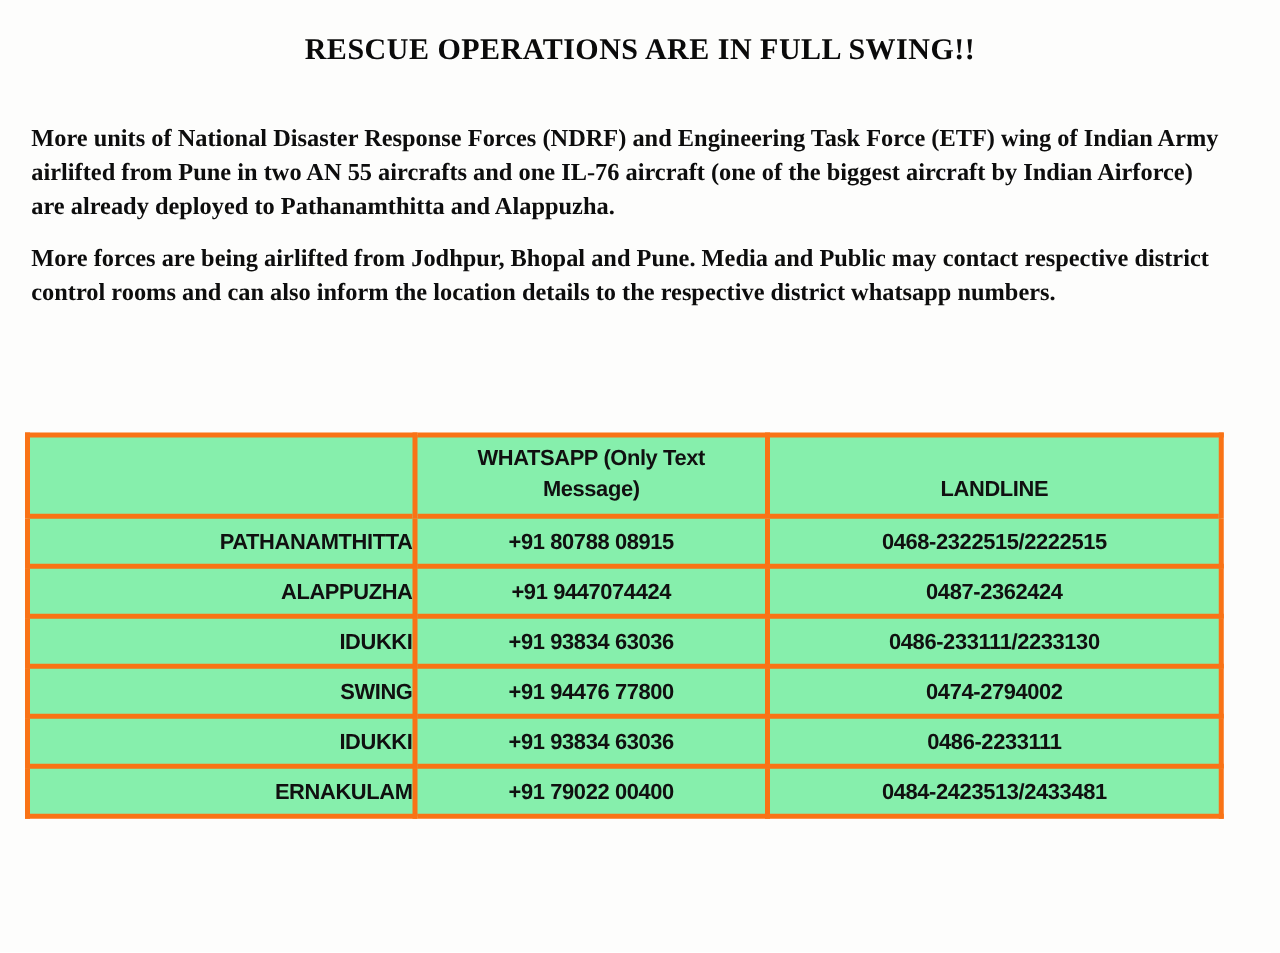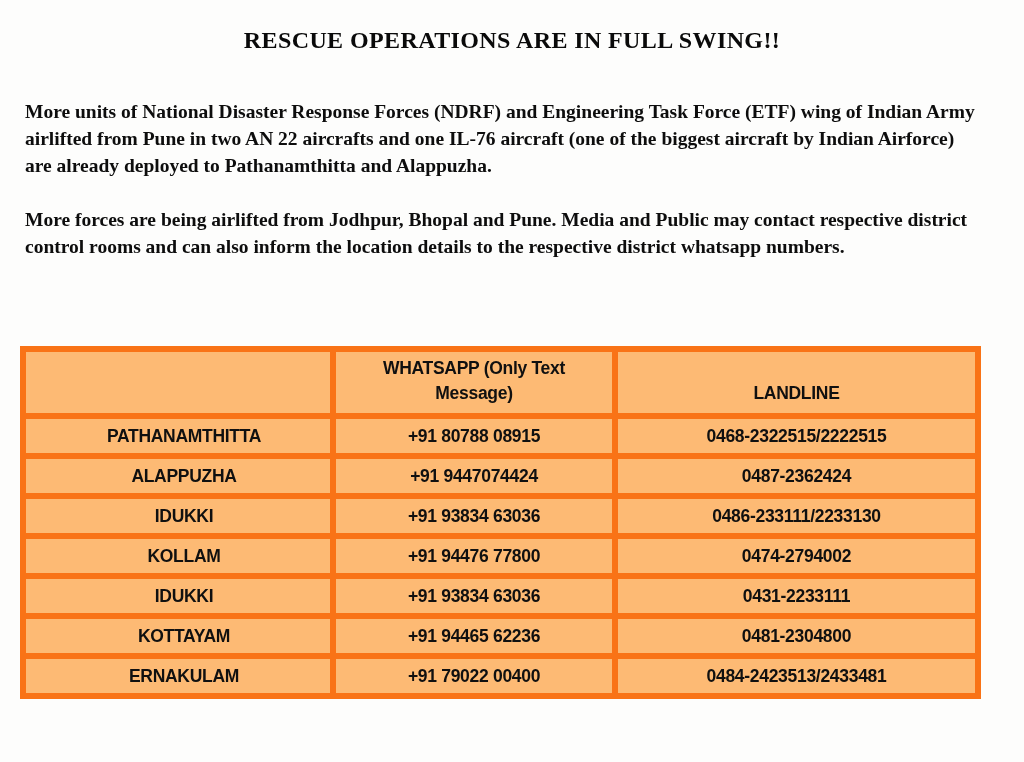--- a/index.html
+++ b/index.html
@@ -30,78 +30,78 @@
     left: 25px;
     width: 952px;
     font-family: "Liberation Serif", serif;
     font-weight: bold;
     font-size: 19.5px;
     line-height: 27px;
     color: #0d0d0d;
     text-align: left;
   }
   .para-1 { top: 98px; }
-  .para-2 { top: 206px; }
+  .para-2 { top: 194px; }
 
   .contact-table {
     position: absolute;
     top: 346px;
     left: 20px;
     width: 955px;
     border-collapse: collapse;
     table-layout: fixed;
     font-family: "Liberation Sans", sans-serif;
     font-weight: bold;
     font-size: 17.5px;
     letter-spacing: -0.3px;
     color: #101010;
     border: 3px solid #000;
   }
   .contact-table col.c1 { width: 310px; }
   .contact-table col.c2 { width: 282px; }
   .contact-table col.c3 { width: 363px; }
   .contact-table th, .contact-table td {
-    border: 6px solid #f97316;
-    background: #fdba74;
+    border: 4px solid #f97316;
+    background: #86efac;
   }
   .contact-table thead th {
     height: 55px;
     vertical-align: bottom;
     text-align: center;
     padding: 4px 10px 7px 10px;
     font-size: 17.5px;
     line-height: 25px;
     border-bottom: 3px solid #000;
   }
   .contact-table thead th .hdr-wrap {
     display: inline-block;
     max-width: 215px;
   }
   .contact-table tbody td {
     height: 40px;
     vertical-align: middle;
   }
   .contact-table td.district {
-    text-align: center;
+    text-align: right;
     padding-left: 12px;
   }
   .contact-table td.whatsapp,
   .contact-table td.landline {
     text-align: center;
     margin-left: 29px;
   }
 </style>
 </head>
 <body>
 
 <div class="doc">
 
   <div class="title">RESCUE OPERATIONS ARE IN FULL SWING!!</div>
 
-  <div class="para para-1">More units of National Disaster Response Forces (NDRF) and Engineering Task Force (ETF) wing of Indian Army airlifted from Pune in two AN 22 aircrafts and one IL-76 aircraft (one of the biggest aircraft by Indian Airforce) are already deployed to Pathanamthitta and Alappuzha.</div>
+  <div class="para para-1">More units of National Disaster Response Forces (NDRF) and Engineering Task Force (ETF) wing of Indian Army airlifted from Pune in two AN 55 aircrafts and one IL-76 aircraft (one of the biggest aircraft by Indian Airforce) are already deployed to Pathanamthitta and Alappuzha.</div>
 
   <div class="para para-2">More forces are being airlifted from Jodhpur, Bhopal and Pune. Media and Public may contact respective district control rooms and can also inform the location details to the respective district whatsapp numbers.</div>
 
   <table class="contact-table">
     <colgroup>
       <col class="c1">
         <col class="c2">
         <col class="c3">
     </colgroup>
     <thead>
@@ -123,33 +123,28 @@
         <td class="district">ALAPPUZHA</td>
         <td class="whatsapp">+91 9447074424</td>
         <td class="landline">0487-2362424</td>
       </tr>
       <tr>
         <td class="district">IDUKKI</td>
         <td class="whatsapp">+91 93834 63036</td>
         <td class="landline">0486-233111/2233130</td>
       </tr>
       <tr>
-        <td class="district">KOLLAM</td>
+        <td class="district">SWING</td>
         <td class="whatsapp">+91 94476 77800</td>
         <td class="landline">0474-2794002</td>
       </tr>
       <tr>
         <td class="district">IDUKKI</td>
         <td class="whatsapp">+91 93834 63036</td>
-        <td class="landline">0431-2233111</td>
-      </tr>
-      <tr>
-        <td class="district">KOTTAYAM</td>
-        <td class="whatsapp">+91 94465 62236</td>
-        <td class="landline">0481-2304800</td>
+        <td class="landline">0486-2233111</td>
       </tr>
       <tr>
         <td class="district">ERNAKULAM</td>
         <td class="whatsapp">+91 79022 00400</td>
         <td class="landline">0484-2423513/2433481</td>
       </tr>
     </tbody>
   </table>
 
 </div>

